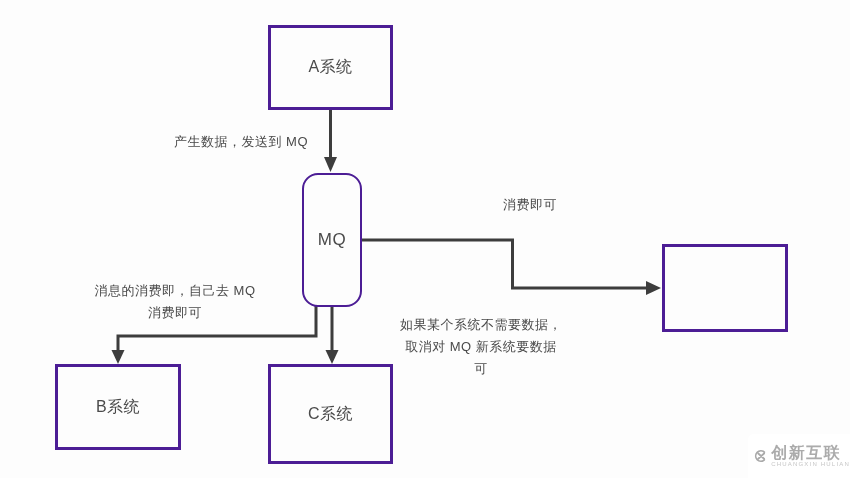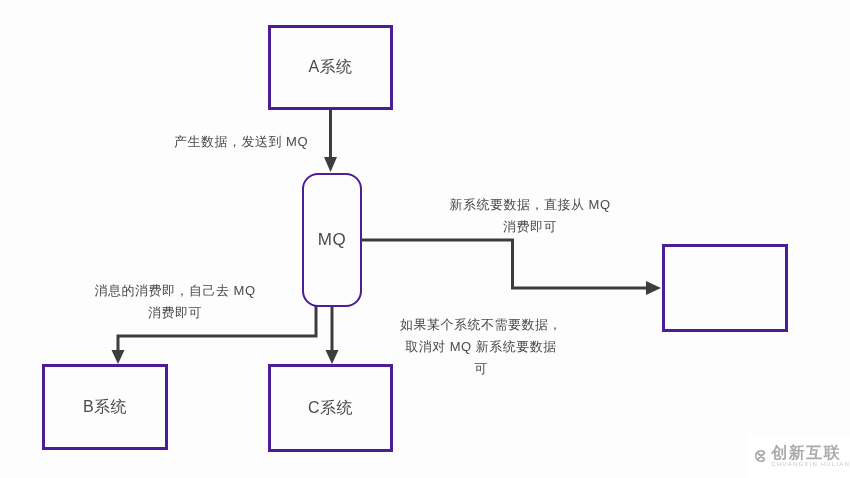--- a/index.html
+++ b/index.html
@@ -24,22 +24,22 @@
     color: #4a4a4a;
     letter-spacing: 0.5px;
   }
   .node.rounded {
     border-width: 2.5px;
     border-radius: 16px;
     font-size: 17px;
   }
   #node-a   { left: 268px; top: 25px;  width: 125px; height: 85px; }
   #node-mq  { left: 302px; top: 173px; width: 60px;  height: 134px; }
-  #node-b   { left: 42px;  top: 364px; width: 126px; height: 86px; }
-  #node-c   { left: 268px; top: 364px; width: 125px; height: 88px; }
+  #node-b   { left: 55px;  top: 364px; width: 126px; height: 86px; }
+  #node-c   { left: 268px; top: 364px; width: 125px; height: 100px; }
   #node-d   { left: 503px; top: 364px; width: 125px; height: 86px; }
   #node-new { left: 662px; top: 244px; width: 126px; height: 88px; }
 
   .annotation {
     position: absolute;
     font-size: 13px;
     line-height: 22px;
     color: #4a4a4a;
     text-align: center;
     letter-spacing: 0.5px;
@@ -135,21 +135,20 @@
 
   <div class="node" id="node-new">
     <span></span>
   </div>
 
   <div class="annotation" id="label-produce">
     <span>产生数据，发送到 MQ</span>
   </div>
 
   <div class="annotation" id="label-new">
-    <span>新系统要数据，直接从 MQ</span>
     <span>消费即可</span>
   </div>
 
   <div class="annotation" id="label-which">
     <span>消息的消费即，自己去 MQ</span>
     <span>消费即可</span>
   </div>
 
   <div class="annotation" id="label-cancel">
     <span>如果某个系统不需要数据，</span>

